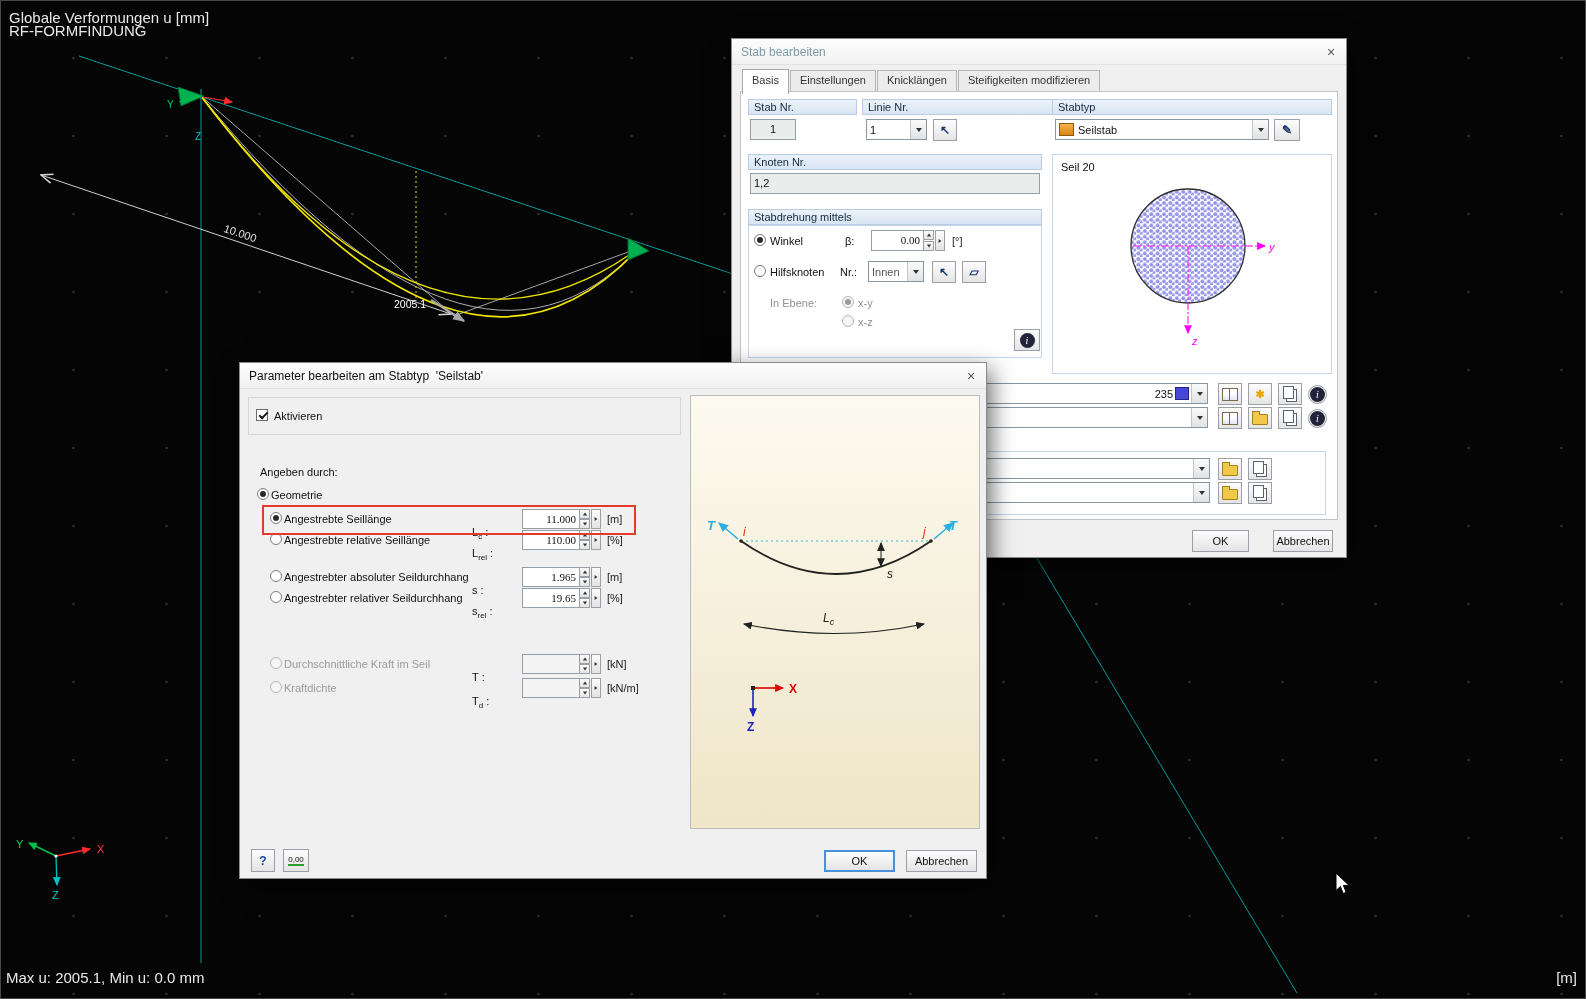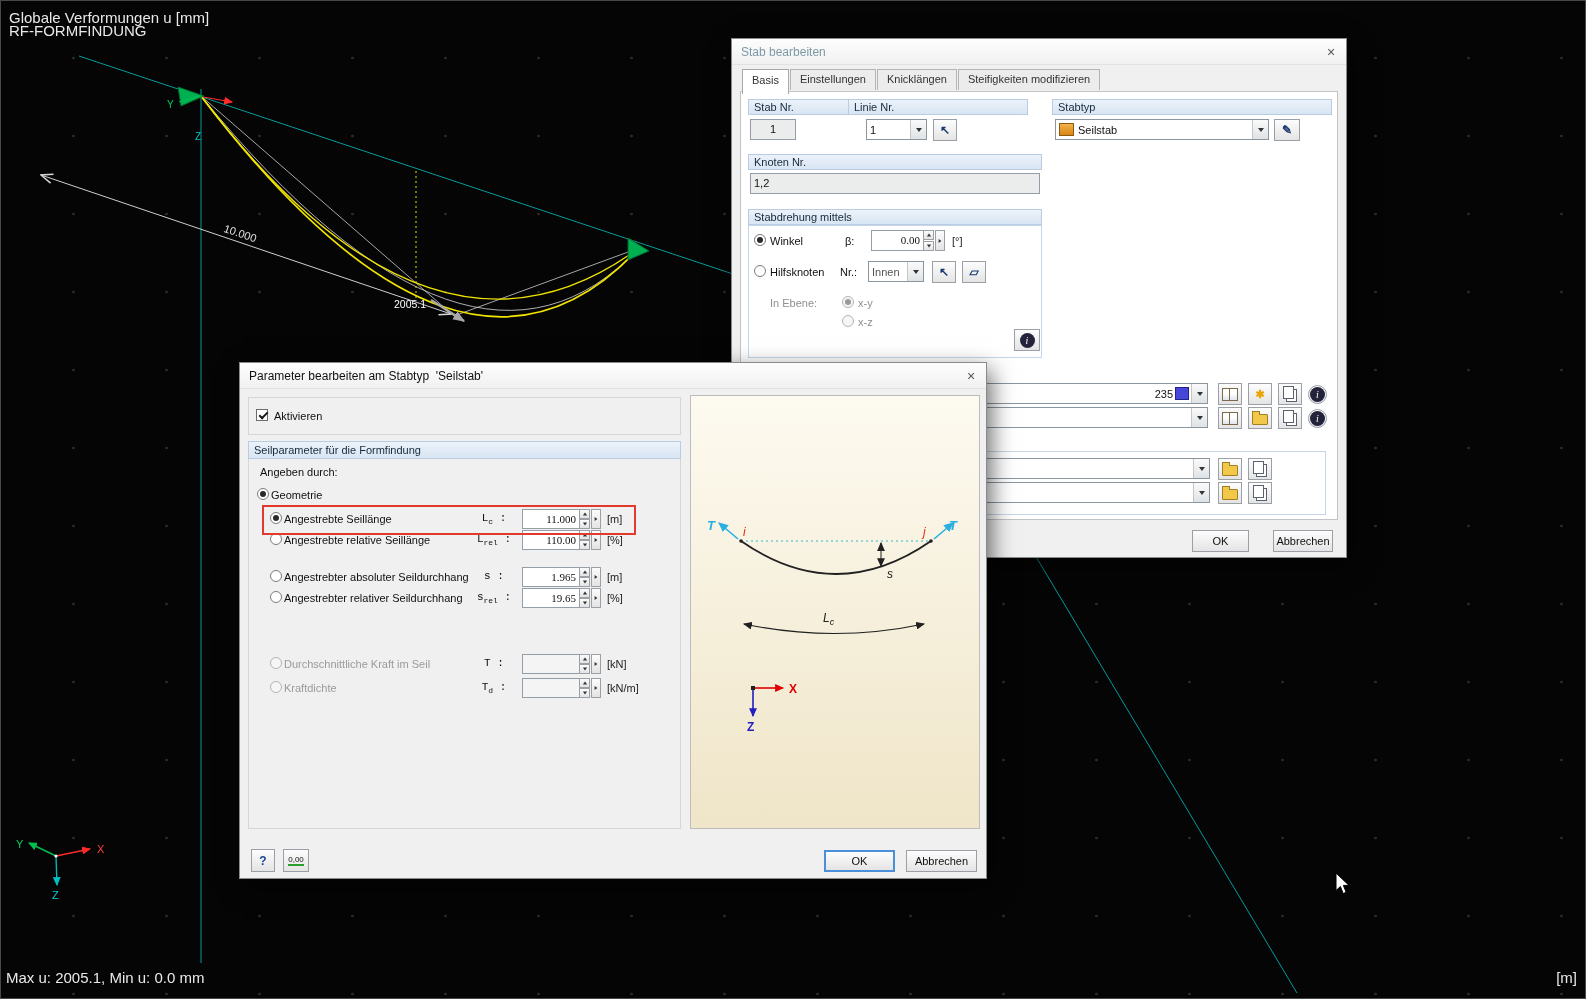--- a/index.html
+++ b/index.html
@@ -18,21 +18,21 @@
     background:linear-gradient(#fdfdfd,#f1f1f1);border-bottom:1px solid #e2e2e2;
     display:flex;align-items:center;padding:0 0 0 9px;font-size:12px;box-sizing:border-box;}
   .title-inactive{color:#7d9aa6;}
   .close-btn{margin-left:auto;width:30px;height:100%;display:flex;align-items:center;
     justify-content:center;color:#555;font-size:14px;cursor:default;}
   .grp-hdr{position:absolute;background:linear-gradient(#ecf2fa,#d8e5f3);
     border:1px solid #b9cce2;color:#16293c;font-size:11px;line-height:15px;
     padding-left:5px;box-sizing:border-box;}
   .panel{position:absolute;background:#f0f0f0;border:1px solid #d6d6d6;box-sizing:border-box;}
   .tabpage{position:absolute;background:#ffffff;border:1px solid #c3c3c3;box-sizing:border-box;}
-  .tabs{position:absolute;display:flex;align-items:flex-start;height:23px;}
+  .tabs{position:absolute;display:flex;align-items:center;height:23px;}
   .tab{padding:3px 9px 3px;border:1px solid #b4b4b4;border-bottom:none;background:#ececec;
     color:#333;margin-right:1px;height:14px;}
   .tab.active{background:#fff;position:relative;z-index:3;height:17px;padding-top:4px;
     margin-bottom:-1px;border-color:#a8a8a8;}
 
   .fld{position:absolute;background:#fff;border:1px solid #949ea8;box-sizing:border-box;
     font-size:11px;line-height:18px;padding:0 3px;overflow:hidden;white-space:nowrap;}
   .fld.ro{background:#ebecec;}
   .fld.num{text-align:right;font-family:Liberation Serif, serif;}
   .fld.ctr{text-align:center;}
@@ -89,21 +89,21 @@
     border-radius:1px;position:relative;margin-top:3px;}
   .icon-folder::before{content:"";position:absolute;left:-1px;top:-4px;width:6px;height:3px;
     background:#f2c84b;border:1px solid #a3801e;border-bottom:none;}
   .icon-copy{width:9px;height:11px;border:1px solid #5a6270;background:#fff;
     box-shadow:3px 3px 0 -1px #fff,3px 3px 0 0 #5a6270;margin:-3px 3px 0 0;}
   .icon-info{width:15px;height:15px;border-radius:50%;background:#23233c;color:#fff;
     font-size:10px;font-style:italic;font-family:"Liberation Serif",serif;
     display:flex;align-items:center;justify-content:center;}
   .icon-star{color:#e8a400;font-size:11px;}
   .prow{position:absolute;left:0;width:441px;height:22px;}
-  .psym{position:absolute;left:232px;width:44px;text-align:center;top:4px;font-family:Liberation Mono, monospace;}
+  .psym{position:absolute;left:232px;width:44px;text-align:left;top:18px;}
   .dis-txt{color:#9a9a9a;}
   .redbox{position:absolute;border:2px solid #e23b2e;z-index:6;pointer-events:none;}
 </style>
 </head>
 <body>
 
 <div id="stage">
 
   <svg width="1586" height="999" style="position:absolute;left:0;top:0">
     <defs>
@@ -176,21 +176,21 @@
       <span class="tab">Einstellungen</span>
       <span class="tab">Knicklängen</span>
       <span class="tab">Steifigkeiten modifizieren</span>
     </div>
     <div class="tabpage" style="left:8px;top:52px;width:598px;height:429px"></div>
 
     <div class="grp-hdr" style="left:16px;top:60px;width:109px;height:16px">
       <span>Stab Nr.</span></div>
     <div class="fld ro ctr" style="left:18px;top:80px;width:46px;height:21px">1</div>
 
-    <div class="grp-hdr" style="left:116px;top:60px;width:180px;height:16px">
+    <div class="grp-hdr" style="left:130px;top:60px;width:196px;height:16px">
       <span>Linie Nr.</span></div>
     <div class="ddl" style="left:134px;top:80px;width:61px;height:21px">
       <span>1</span>
       <span class="ddl-arr">
           <b class="t-dn"></b>
         </span>
     </div>
     <div class="btn" style="left:201px;top:80px;width:24px;height:22px">
       <b class="ibtn">↖</b>
       </div>
@@ -251,20 +251,39 @@
 
     <span class="lbl gray" style="left:38px;top:258px">In Ebene:</span>
     <span class="radio dis on" style="left:110px;top:257px"></span>
     <span class="lbl gray" style="left:126px;top:258px">x-y</span>
     <span class="radio dis" style="left:110px;top:276px"></span>
     <span class="lbl gray" style="left:126px;top:277px">x-z</span>
     <div class="btn" style="left:282px;top:290px;width:26px;height:22px">
       <span class="icon-info">i</span>
       </div>
 
+    <div class="panel" style="left:320px;top:115px;width:280px;height:220px;background:#fff;border-color:#c6d6e8">
+      <span class="lbl" style="left:8px;top:6px">Seil 20</span>
+      <svg width="278" height="200" style="position:absolute;left:0;top:18px">
+        <defs>
+          <pattern id="xsDots" width="6.4" height="5.6" patternUnits="userSpaceOnUse">
+            <circle cx="2.2" cy="2" r="1.6" fill="#9a9af2" stroke="#4a4ac8" stroke-width="0.4"></circle>
+            <circle cx="5.4" cy="4.8" r="1.6" fill="#9a9af2" stroke="#4a4ac8" stroke-width="0.4"></circle>
+          </pattern>
+          <marker id="aMag" markerUnits="userSpaceOnUse" markerWidth="9" markerHeight="8" refX="7" refY="3.5" orient="auto" viewBox="0 0 8 7">
+            <path d="M0,0 L8,3.5 L0,7 Z" fill="#ff00ff"></path>
+          </marker>
+        </defs>
+        <circle cx="135" cy="73" r="57" fill="url(#xsDots)" stroke="#303030" stroke-width="1.3"></circle>
+        <line x1="80" y1="73" x2="212" y2="73" stroke="#ff00ff" stroke-width="1" stroke-dasharray="8 2 2 2" marker-end="url(#aMag)"></line>
+        <line x1="135" y1="73" x2="135" y2="160" stroke="#ff00ff" stroke-width="1" stroke-dasharray="8 2 2 2" marker-end="url(#aMag)"></line>
+        <text x="216" y="78" fill="#ff00ff" font-size="11" font-style="italic">y</text>
+        <text x="139" y="172" fill="#ff00ff" font-size="11" font-style="italic">z</text>
+      </svg>
+    </div>
 
     <div class="ddl" style="left:30px;top:344px;width:446px;height:21px">
       <span style="margin-left:auto">235</span>
       <span class="swatch"></span>
       <span class="ddl-arr" style="margin-left:0">
           <b class="t-dn"></b>
         </span>
     </div>
     <div class="btn" style="left:486px;top:344px;width:24px;height:22px">
         <span class="icon-book"></span>
@@ -328,25 +347,20 @@
   <div class="dlg" style="left:238px;top:361px;width:746px;height:515px;z-index:20">
     <div class="titlebar">
       <span style="white-space:pre">Parameter bearbeiten am Stabtyp  'Seilstab'</span>
       <span class="close-btn">×</span>
     </div>
 
     <div class="panel" style="left:8px;top:34px;width:433px;height:38px"></div>
     <span class="cb on" style="left:16px;top:46px"></span>
     <span class="lbl" style="left:34px;top:47px">Aktivieren</span>
 
-    <div class="panel" style="left:8px;top:78px;width:433px;height:388px">
-      <div class="grp-hdr" style="left:-1px;top:-1px;width:433px;height:18px;line-height:17px">
-        <span>Seilparameter für die Formfindung</span>
-      </div>
-    </div>
 
     <span class="lbl" style="left:20px;top:103px">Angeben durch:</span>
 
     <div class="prow" style="top:121px">
       <span class="radio on" style="left:17px;top:4px"></span>
       <span class="lbl" style="left:31px;top:5px">Geometrie</span>
     </div>
 
     <div class="prow" style="top:145px">
       <span class="radio on" style="left:30px;top:4px"></span>

